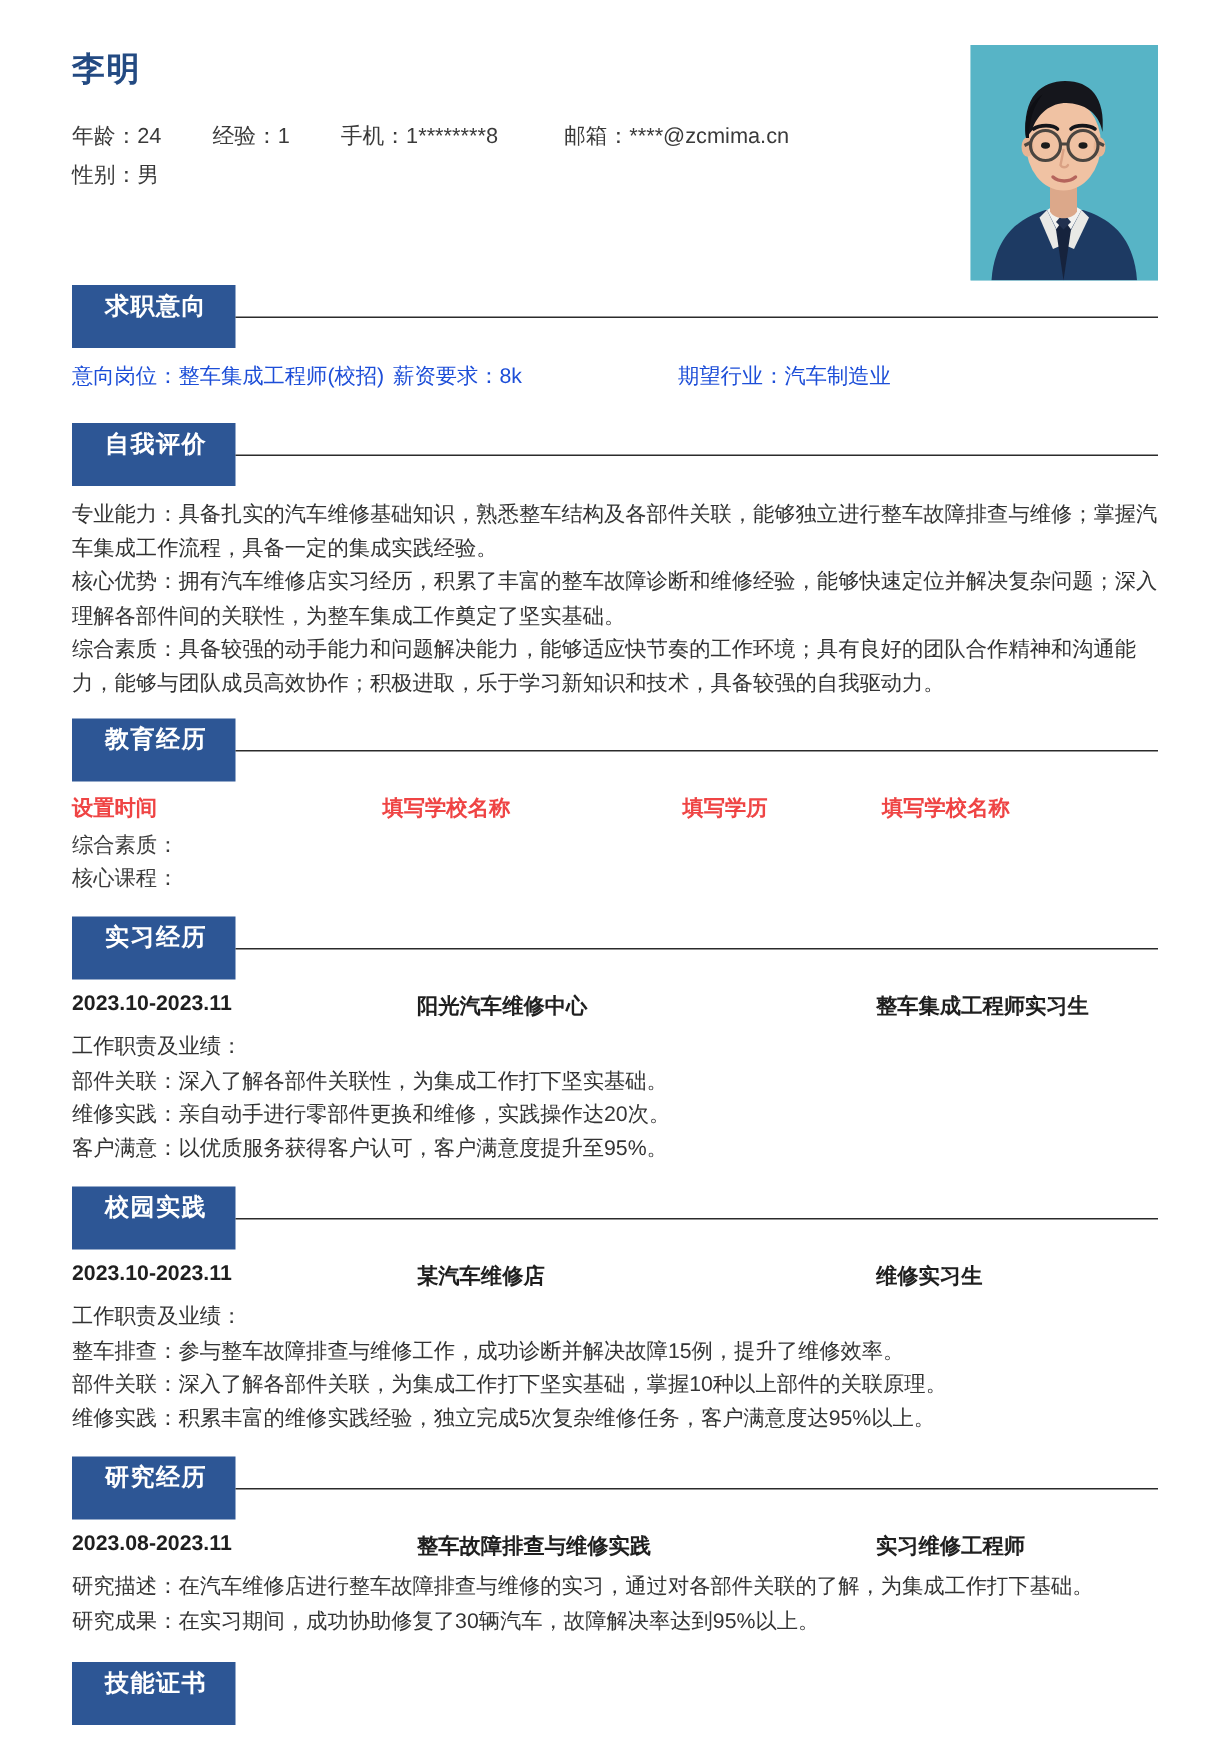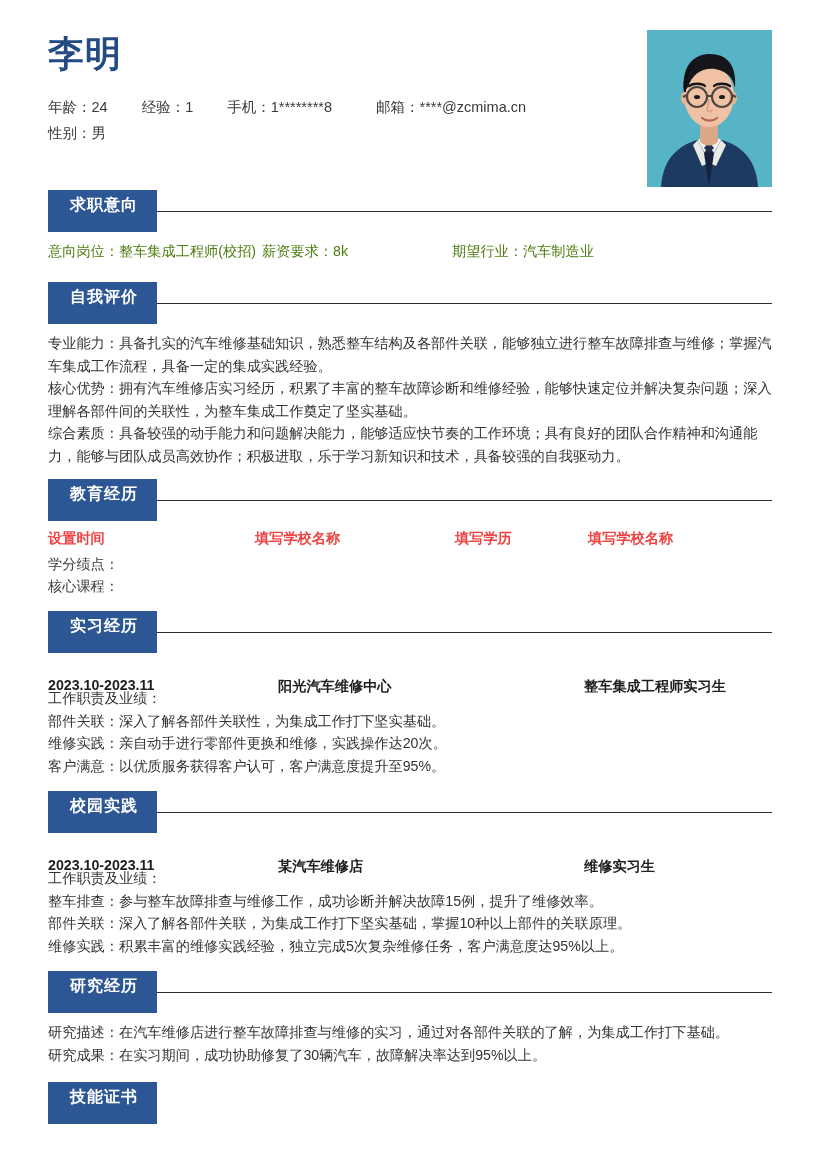--- a/index.html
+++ b/index.html
@@ -25,21 +25,21 @@
     padding: 0 48px;
   }
 
   
   .header {
     position: relative;
     height: 196px;
     padding-top: 34px;
   }
   .name {
-    font-size: 36px;
+    font-size: 22px;
     font-weight: bold;
     color: #234a82;
     letter-spacing: 1px;
     line-height: 1.1;
     margin: 0 0 20px 0;
   }
   .meta-row {
     font-size: 14.5px;
     color: #3a3a3a;
     line-height: 26px;
@@ -102,21 +102,21 @@
   .line {
     font-size: 14.2px;
     line-height: 22.5px;
     color: #333333;
   }
 
   
   .intent-row {
     font-size: 14.2px;
     line-height: 22px;
-    color: #4d7c0f;
+    color: #1d4ed8;
     display: flex;
   }
   .intent-a { white-space: nowrap; }
   .intent-b { white-space: nowrap; margin-left: 6px; }
   .intent-c { white-space: nowrap; margin-left: 104px; }
 
   
   .edu-head {
     position: relative;
     height: 22px;
@@ -138,21 +138,21 @@
 
   
   .exp-head {
     position: relative;
     height: 23px;
     font-size: 14.2px;
     font-weight: bold;
     color: #1f1f1f;
     margin-bottom: 3px;
   }
-  .exp-head span { position: absolute; top: 16px; white-space: nowrap; }
+  .exp-head span { position: absolute; top: 0; white-space: nowrap; }
   .xc0 { left: 0px; }
   .xc1 { left: 230px; }
   .xc2 { left: 536px; }
 
   .exp-body .line { }
   .gap-18 { height: 18px; }
   .gap-20 { height: 20px; }
   .gap-22 { height: 22px; }
   .gap-26 { height: 26px; }
 </style>
@@ -248,21 +248,21 @@
       <div class="sec-head">
         <span class="sec-badge">教育经历</span>
         <span class="sec-rule"></span>
       </div>
       <div class="edu-head">
         <span class="ec0">设置时间</span>
         <span class="ec1">填写学校名称</span>
         <span class="ec2">填写学历</span>
         <span class="ec3">填写学校名称</span>
       </div>
-      <div class="edu-sub">学分绩点：</div>
+      <div class="edu-sub">综合素质：</div>
       <div class="edu-sub">核心课程：</div>
     </div>
 
     <div class="gap-20"></div>
 
     <div class="section">
       <div class="sec-head">
         <span class="sec-badge">实习经历</span>
         <span class="sec-rule"></span>
       </div>
@@ -299,20 +299,25 @@
       </div>
     </div>
 
     <div class="gap-20"></div>
 
     <div class="section">
       <div class="sec-head">
         <span class="sec-badge">研究经历</span>
         <span class="sec-rule"></span>
       </div>
+      <div class="exp-head">
+        <span class="xc0">2023.08-2023.11</span>
+        <span class="xc1">整车故障排查与维修实践</span>
+        <span class="xc2">实习维修工程师</span>
+      </div>
       <div class="exp-body">
         <div class="line">研究描述：在汽车维修店进行整车故障排查与维修的实习，通过对各部件关联的了解，为集成工作打下基础。</div>
         <div class="line">研究成果：在实习期间，成功协助修复了30辆汽车，故障解决率达到95%以上。</div>
       </div>
     </div>
 
     <div class="gap-22"></div>
 
     <div class="section">
       <div class="sec-head">

